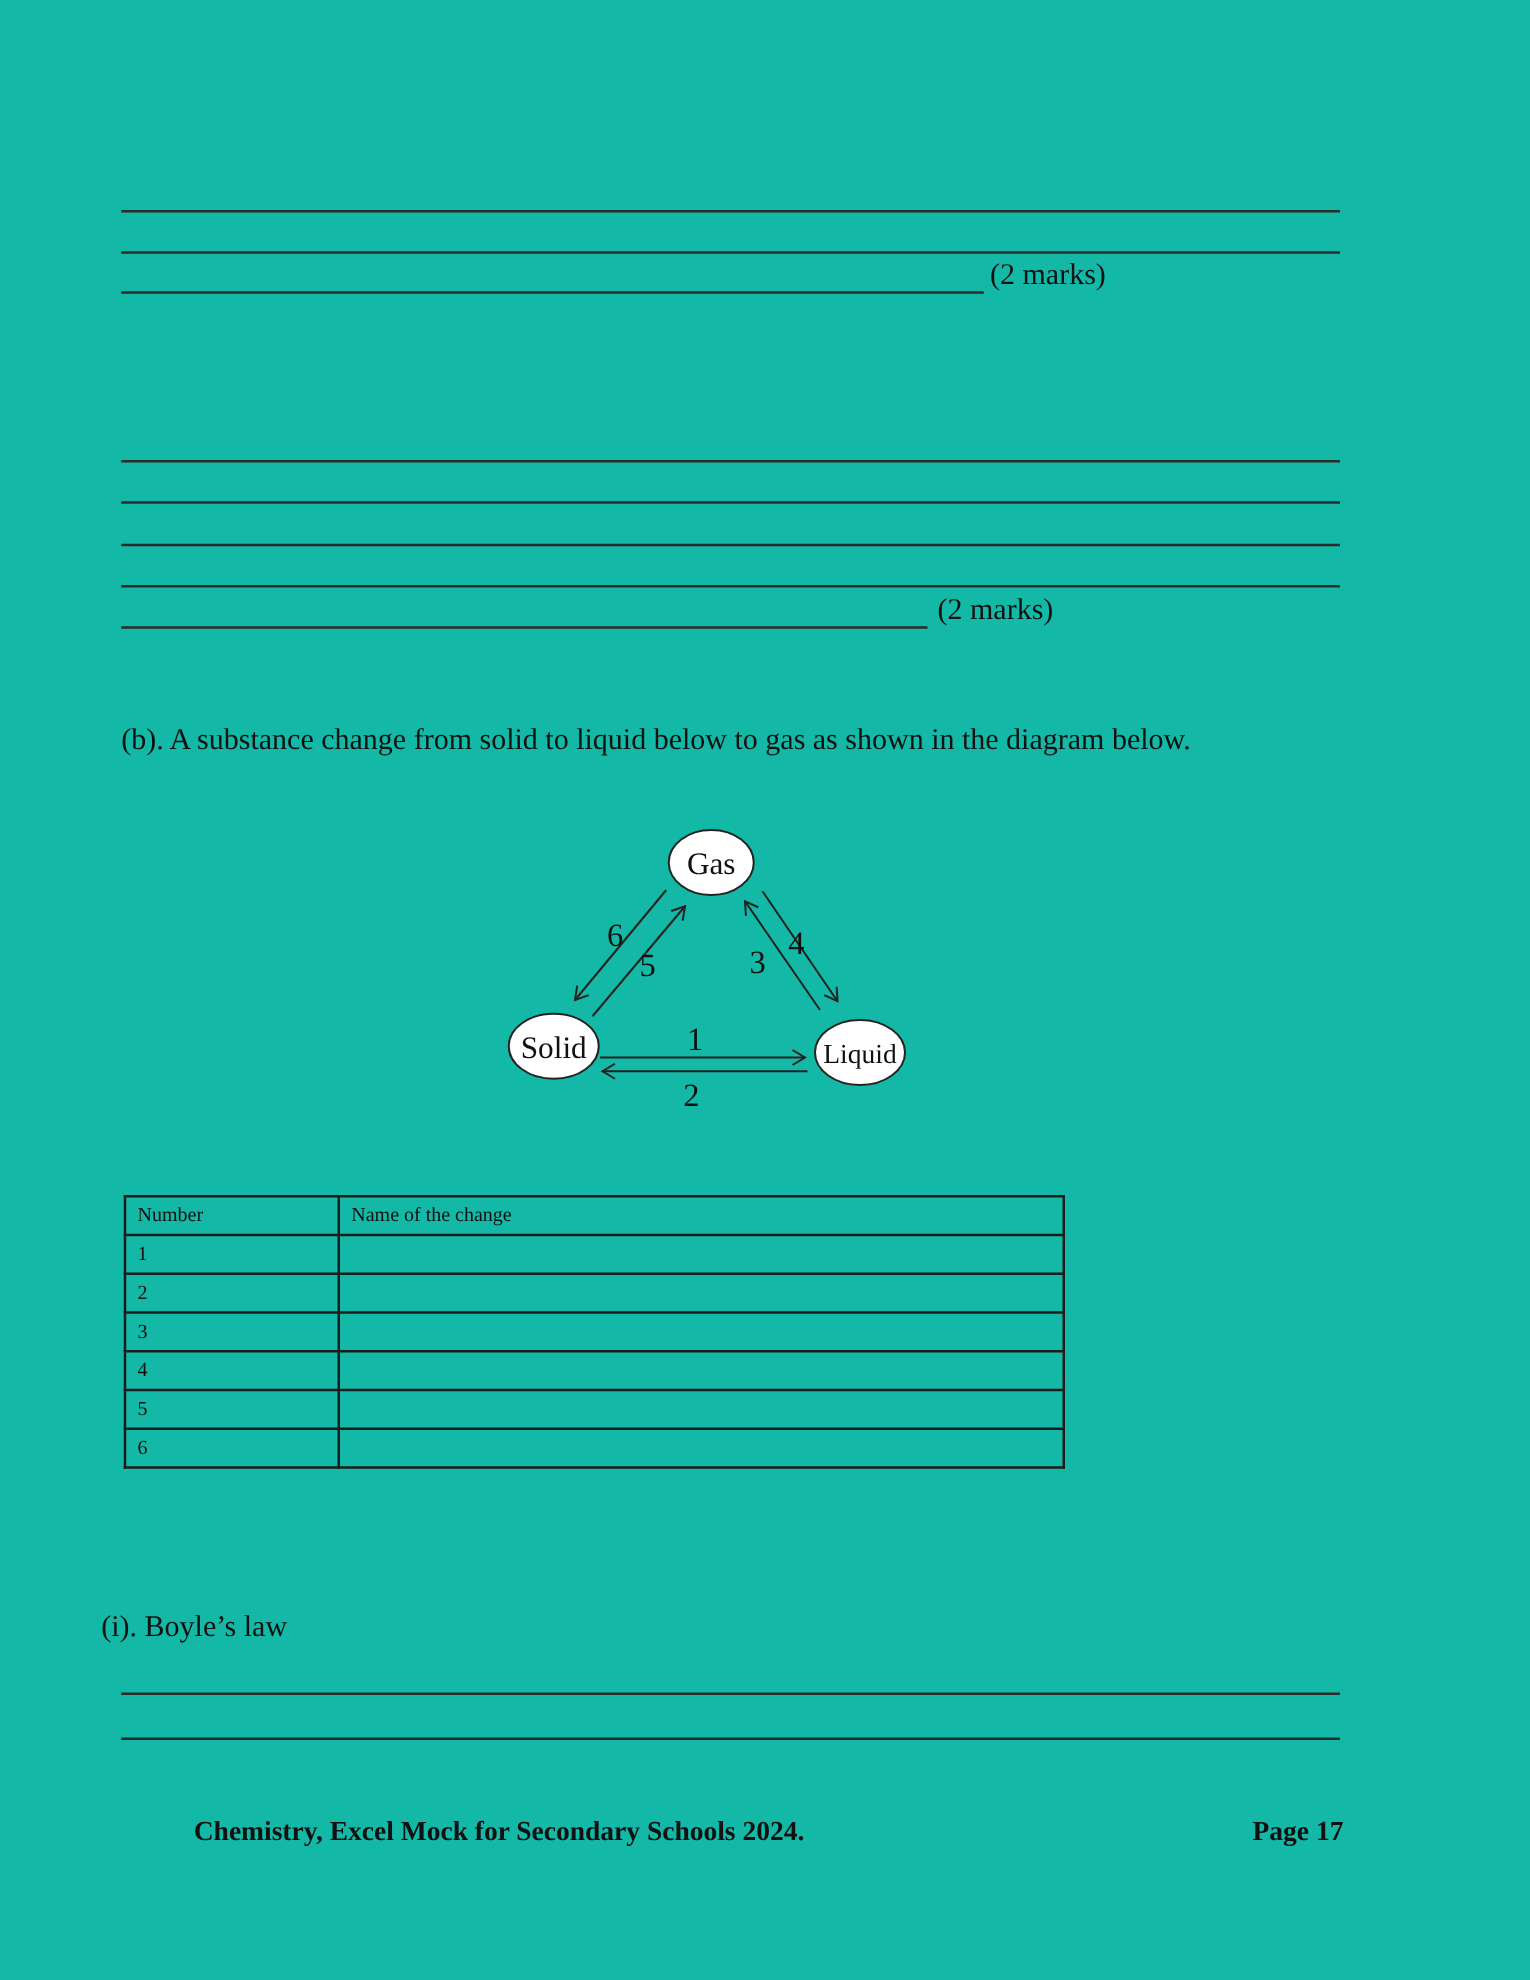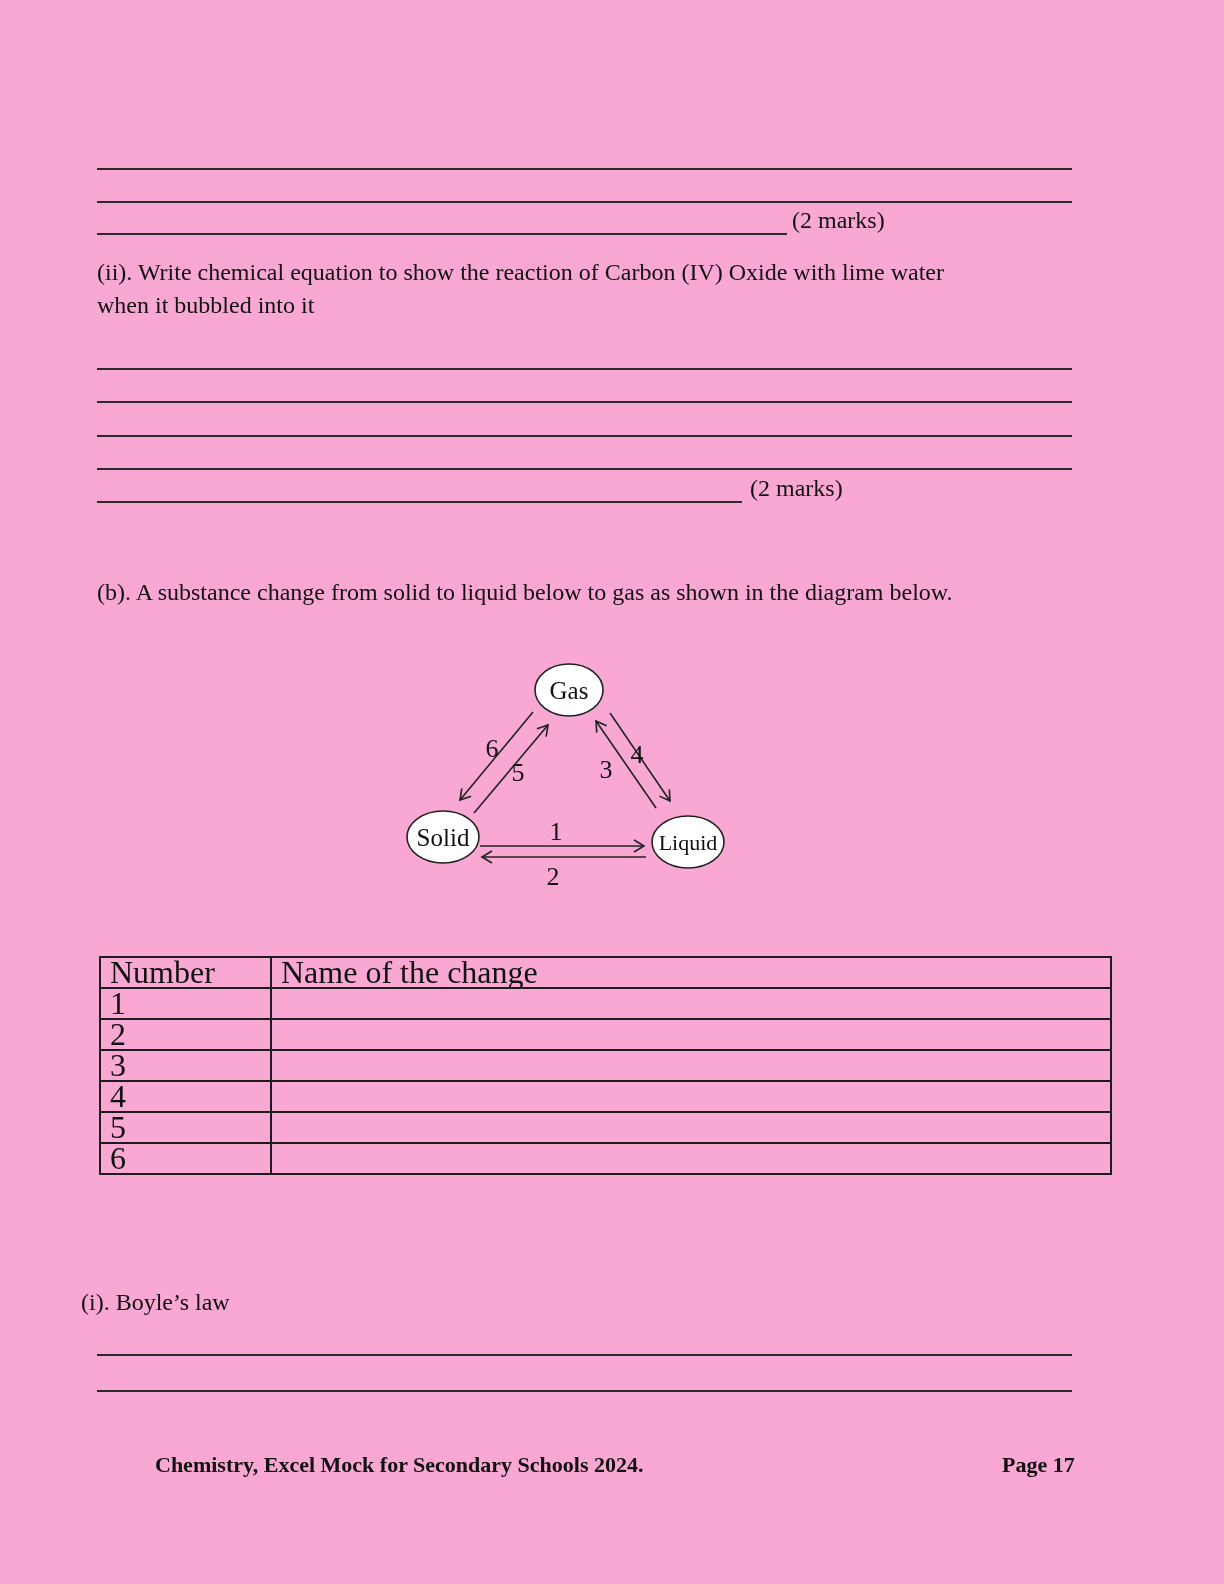--- a/index.html
+++ b/index.html
@@ -1,19 +1,19 @@
 <!DOCTYPE html>
 <html><head>
 <meta charset="utf-8">
 <style>
   html,body { margin:0; padding:0; background:#ffffff; }
   #page {
     position:relative;
     width:1224px; height:1584px;
-    background:#f9a8d4;
+    background:#14b8a6;
     font-family:"Liberation Serif", serif;
     color:#111111;
     overflow:hidden;
   }
   .rule {
     position:absolute;
     height:0;
     border-bottom:2px solid #2b2b2b;
   }
   .txt {
@@ -25,23 +25,23 @@
   }
   .marks {
     position:absolute;
     font-size:24px;
     white-space:nowrap;
     color:#111111;
   }
   table.changes {
     position:absolute;
     left:99px; top:956px;
-    width:1013px;
+    width:753px;
     border-collapse:collapse;
-    font-size:32px;
+    font-size:16px;
     table-layout:fixed;
   }
   table.changes th, table.changes td {
     border:2px solid #1c1c1c;
     font-weight:normal;
     text-align:left;
     vertical-align:middle;
     padding:0 0 0 9px;
     height:29px;
     line-height:29px;
@@ -68,24 +68,20 @@
 </head>
 <body>
 
 <div id="page">
 
   <div class="rule" style="left:97px; top:168px; width:975px;"></div>
   <div class="rule" style="left:97px; top:201px; width:975px;"></div>
   <div class="rule" style="left:97px; top:233px; width:690px;"></div>
   <span class="marks" style="left:792px; top:207px;">(2 marks)</span>
 
-  <div class="txt" style="left:97px; top:256px;">
-    <div>(ii). Write chemical equation to show the reaction of Carbon (IV) Oxide with lime water</div>
-    <div>when it bubbled into it</div>
-  </div>
 
   <div class="rule" style="left:97px; top:368px; width:975px;"></div>
   <div class="rule" style="left:97px; top:401px; width:975px;"></div>
   <div class="rule" style="left:97px; top:435px; width:975px;"></div>
   <div class="rule" style="left:97px; top:468px; width:975px;"></div>
   <div class="rule" style="left:97px; top:501px; width:645px;"></div>
   <span class="marks" style="left:750px; top:475px;">(2 marks)</span>
 
   <div class="txt" style="left:97px; top:576px;">
     <div>(b). A substance change from solid to liquid below to gas as shown in the diagram below.</div>

